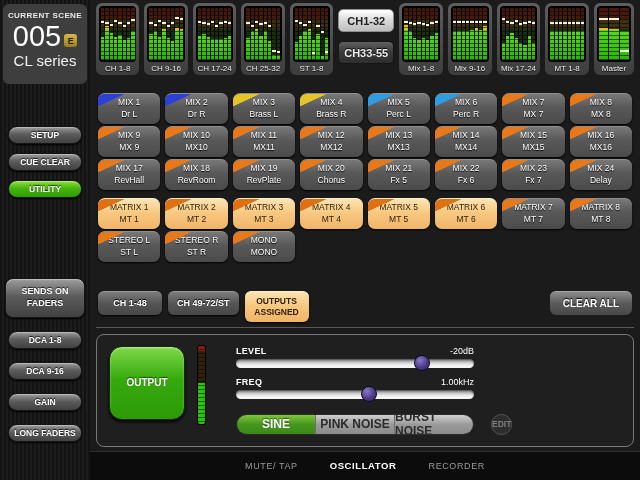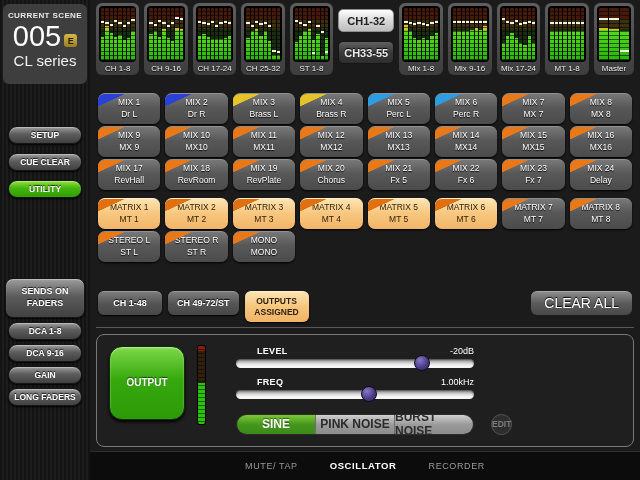--- a/index.html
+++ b/index.html
@@ -21,21 +21,21 @@
     font-weight:bold; display:flex; align-items:center; justify-content:center; }
   .scene-series { font-size:15px; color:#f2f2f2; margin-top:1px; }
 
   .side-nav-top { margin-top:42px; display:flex; flex-direction:column; gap:9px; align-items:center; }
   .pill { width:74px; height:18px; border-radius:9px; border:1px solid #151515;
     background:linear-gradient(180deg,#9d9d9d,#5c5c5c 45%,#414141);
     box-shadow:inset 0 1px 1px rgba(255,255,255,.35), 0 1px 2px #000;
     color:#fff; font-size:8.5px; font-weight:bold; display:flex; align-items:center;
     justify-content:center; text-shadow:0 -1px 1px rgba(0,0,0,.8); cursor:pointer; }
   .pill.green { background:linear-gradient(180deg,#93e23e,#46b40e 45%,#2f9e05); }
-  .side-nav-bottom { margin-top:80px; display:flex; flex-direction:column; gap:4px; align-items:center; }
+  .side-nav-bottom { margin-top:80px; display:flex; flex-direction:column; gap:13px; align-items:center; }
   .big-btn { width:80px; height:40px; border-radius:8px; border:1px solid #151515;
     background:linear-gradient(180deg,#9d9d9d,#5c5c5c 45%,#414141);
     box-shadow:inset 0 1px 1px rgba(255,255,255,.35), 0 1px 2px #000;
     color:#fff; font-size:9px; font-weight:bold; display:flex; align-items:center;
     justify-content:center; text-align:center; line-height:1.3;
     text-shadow:0 -1px 1px rgba(0,0,0,.8); cursor:pointer; }
 
   
   .main { flex:1; display:flex; flex-direction:column; padding:2px 6px 0 6px; min-width:0; }
 
@@ -83,39 +83,39 @@
   .filter-row { margin-top:27px; display:flex; gap:6px; align-items:flex-start; padding:0 2px; }
   .ftab { height:24px; min-width:64px; padding:0 9px; border-radius:6px;
     background:linear-gradient(180deg,#7c7c7c,#555 50%,#474747); border-top:1px solid #999;
     color:#fff; font-size:9px; font-weight:bold; display:flex; align-items:center;
     justify-content:center; text-shadow:0 -1px 1px #000; cursor:pointer; box-shadow:0 1px 2px #000; }
   .ftab.cream { height:31px; background:linear-gradient(180deg,#fce4b2,#f6c57c 50%,#f0b468);
     color:#33220a; text-shadow:none; text-align:center; line-height:1.25; flex-direction:column;
     font-size:8.5px; border-top:1px solid #fff0d0; }
   .clear-all { margin-left:auto; height:24px; padding:0 13px; border-radius:6px;
     background:linear-gradient(180deg,#8b8b8b,#5a5a5a 50%,#484848); border-top:1px solid #a5a5a5;
-    color:#fff; font-size:14px; font-weight:normal; display:flex; align-items:center;
+    color:#fff; font-size:10px; font-weight:bold; display:flex; align-items:center;
     text-shadow:0 -1px 1px #000; cursor:pointer; }
   .separator { margin-top:5px; border-top:1px solid #585858; }
 
   
   .osc-panel { margin-top:6px; flex:1; border:1px solid #787878; border-radius:8px;
     background:#1f1f1f; padding:11px 12px; display:flex; gap:13px; }
   .output-btn { width:76px; height:74px; border-radius:13px;
     background:linear-gradient(180deg,#7fd84a,#36a90d 45%,#2c9a07);
     border:1px solid #0d3002; box-shadow:inset 0 1px 2px rgba(255,255,255,.5), 0 2px 3px #000;
     color:#fff; font-size:10px; font-weight:bold; display:flex; align-items:center;
     justify-content:center; text-shadow:0 -1px 1px rgba(0,0,0,.6); cursor:pointer; }
   .osc-meter { width:7px; height:78px; border-radius:2px; margin-top:0;
     background:linear-gradient(180deg,#8a1f0e 0 6%,#30200c 6% 48%,#2cc30f 48% 100%);
     box-shadow:0 0 0 1px #000; position:relative; }
   .osc-meter::after { content:""; position:absolute; inset:0;
     background:repeating-linear-gradient(180deg,transparent 0 3px,rgba(0,0,0,.5) 3px 4px); }
   .osc-right { width:238px; display:flex; flex-direction:column; margin-left:18px; }
-  .param-row { display:flex; justify-content:space-between; align-items:flex-start; margin-bottom:3px;margin-left:21px; }
+  .param-row { display:flex; justify-content:space-between; align-items:flex-start; margin-bottom:3px; }
   .param-label { font-size:9px; font-weight:bold; color:#fff; letter-spacing:.3px; }
   .param-value { font-size:9px; color:#fff; }
   .slider { position:relative; height:9px; border-radius:5px; margin-bottom:9px;
     background:linear-gradient(180deg,#8f8f8f,#e9e9e9 60%,#fff);
     box-shadow:inset 0 1px 2px rgba(0,0,0,.5); cursor:pointer; }
   .thumb { position:absolute; top:50%; width:16px; height:16px; border-radius:50%;
     background:radial-gradient(circle at 35% 30%,#8679c6,#4c3c88 55%,#2d215a);
     border:1px solid #10091f; transform:translate(-50%,-50%); cursor:pointer; }
   .osc-buttons { display:flex; align-items:center; gap:17px; margin-top:6px; }
   .wave-group { display:flex; width:238px; height:21px; border-radius:11px; overflow:hidden;

